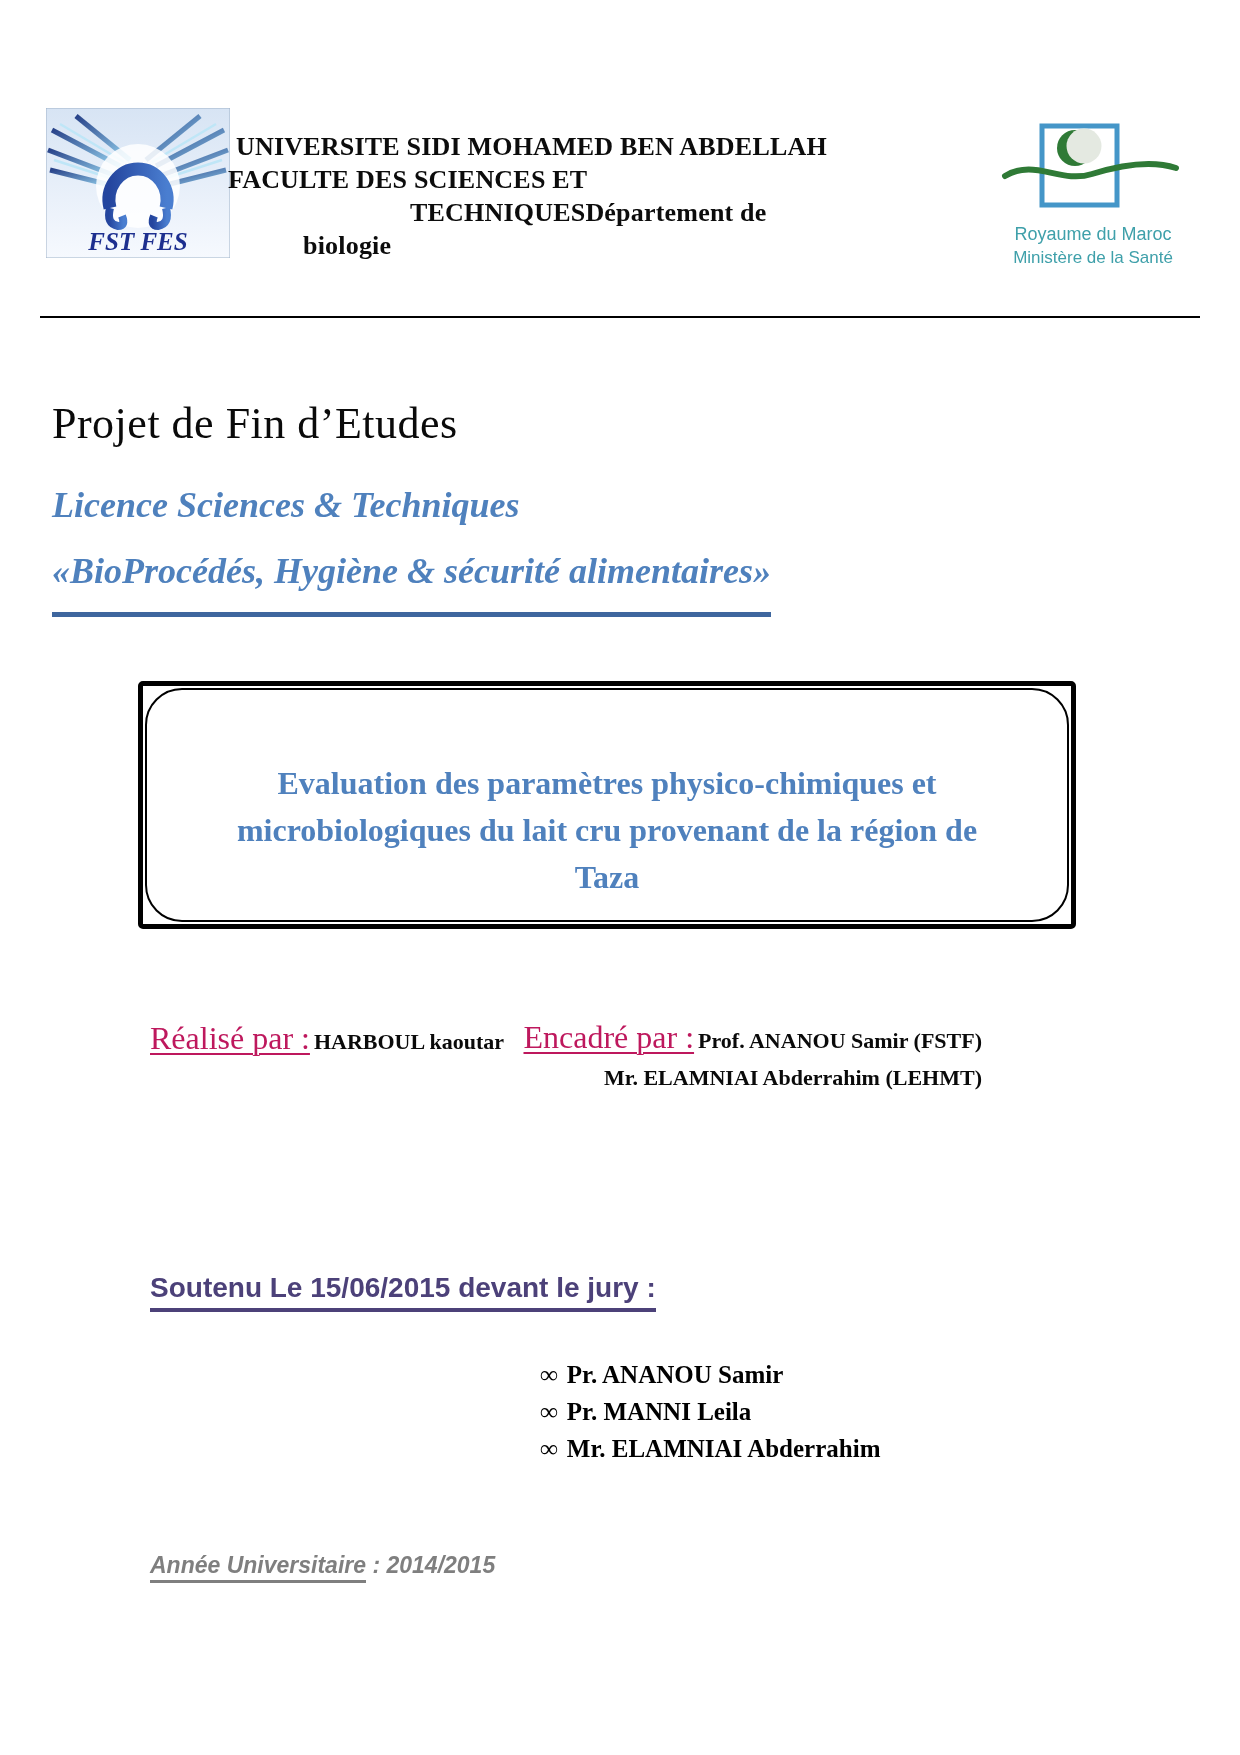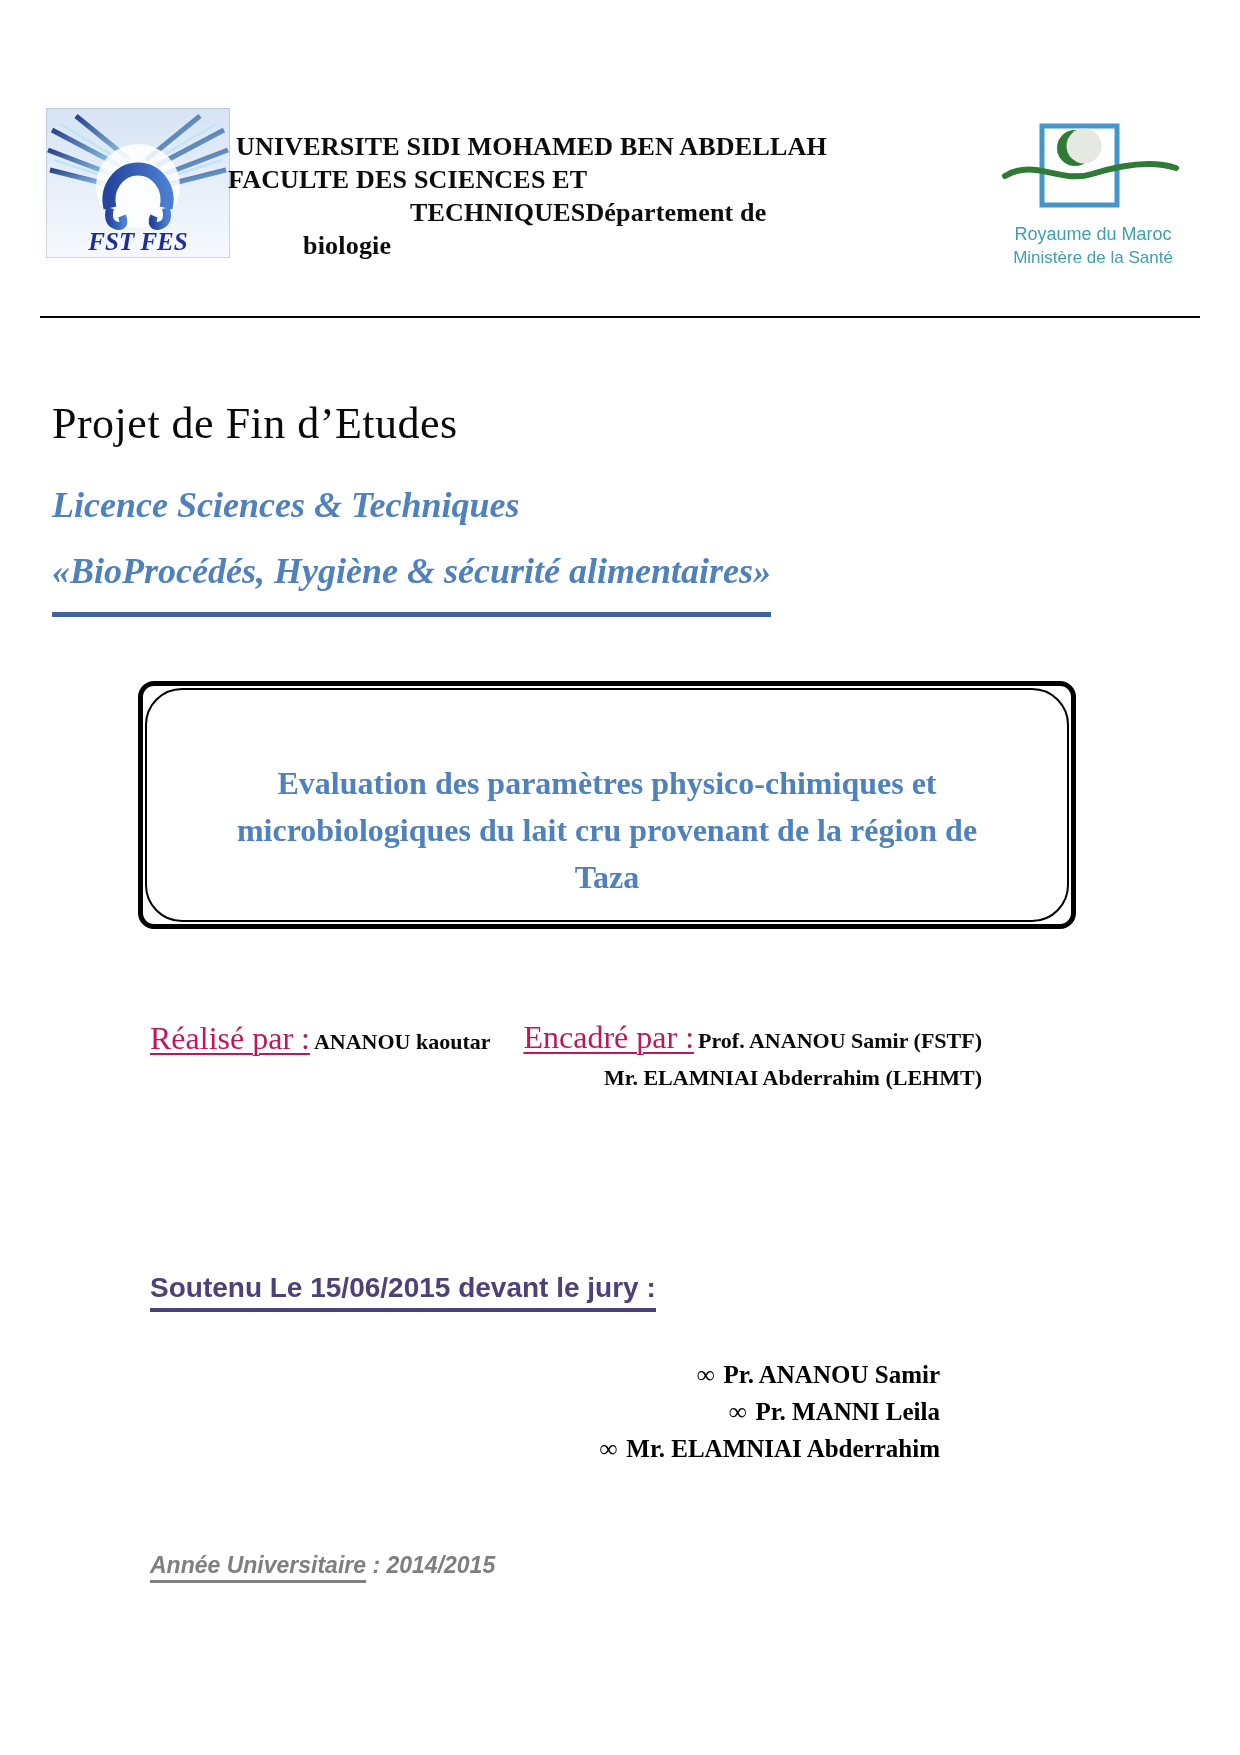--- a/index.html
+++ b/index.html
@@ -34,21 +34,21 @@
   }
   .specialty-title {
     position:absolute; left:52px; top:550px;
     font-size:36px; font-weight:bold; font-style:italic; color:#4f81bd;
     border-bottom:5px solid #3e669e; padding-bottom:20px;
   }
 
   
   .title-box {
     position:absolute; left:138px; top:681px; width:928px; height:238px;
-    border:5px solid #000; border-radius:16px; background:#fff;
+    border:5px solid #000; border-radius:5px; background:#fff;
   }
   .title-box-inner {
     position:absolute; left:2px; top:2px; right:2px; bottom:2px;
     border:2px solid #000; border-radius:37px;
   }
   .thesis-title {
     position:absolute; left:28px; right:28px; top:74px;
     text-align:center; font-size:32px; font-weight:bold; color:#4f81bd;
     line-height:47px;
   }
@@ -69,21 +69,21 @@
 
   
   .soutenu-heading {
     position:absolute; left:150px; top:1272px;
     font-family:"Liberation Sans", sans-serif;
     font-size:28px; font-weight:bold; color:#4c4179;
     border-bottom:4px solid #4c4179; padding-bottom:4px; white-space:nowrap;
   }
   .jury-list {
     position:absolute; left:540px; top:1356px; width:400px;
-    text-align:right; font-size:25px; font-weight:bold; color:#000;
+    text-align:left; font-size:25px; font-weight:bold; color:#000;
     line-height:37px;
   }
   .jury-bullet { margin-right:9px; font-weight:bold; }
 
   
   .annee {
     position:absolute; left:150px; top:1552px;
     font-family:"Liberation Sans", sans-serif;
     font-size:23px; font-weight:bold; font-style:italic; color:#7f7f7f;
     white-space:nowrap;
@@ -167,21 +167,21 @@
     <div class="title-box-inner"></div>
     <div class="thesis-title">
       <div>Evaluation des paramètres physico-chimiques et</div>
       <div>microbiologiques du lait cru provenant de la région de</div>
       <div>Taza</div>
     </div>
   </div>
 
   <div class="credits-realise">
     <span class="credit-label">Réalisé par :</span>
-    <span class="credit-name">ANANOU kaoutar</span>
+    <span class="credit-name">HARBOUL kaoutar</span>
   </div>
   <div class="credits-encadre">
     <div>
       <span class="credit-label">Encadré par :</span>
       <span class="credit-name">Prof. ANANOU Samir (FSTF)</span>
     </div>
     <div class="credit-name">Mr. ELAMNIAI Abderrahim (LEHMT)</div>
   </div>
 
   <div class="soutenu-heading">Soutenu Le 15/06/2015 devant le jury :</div>

